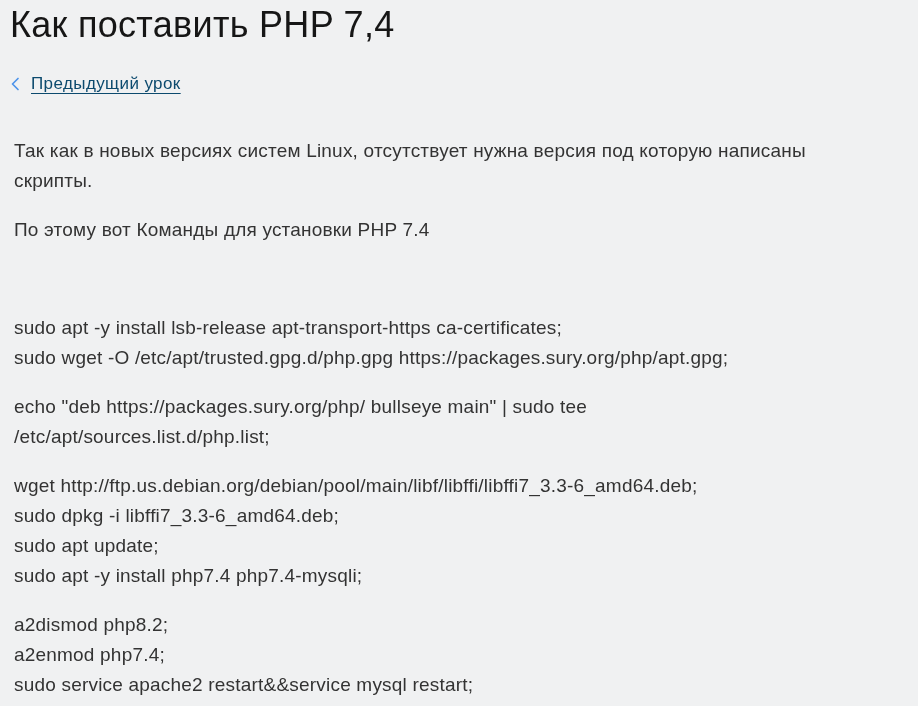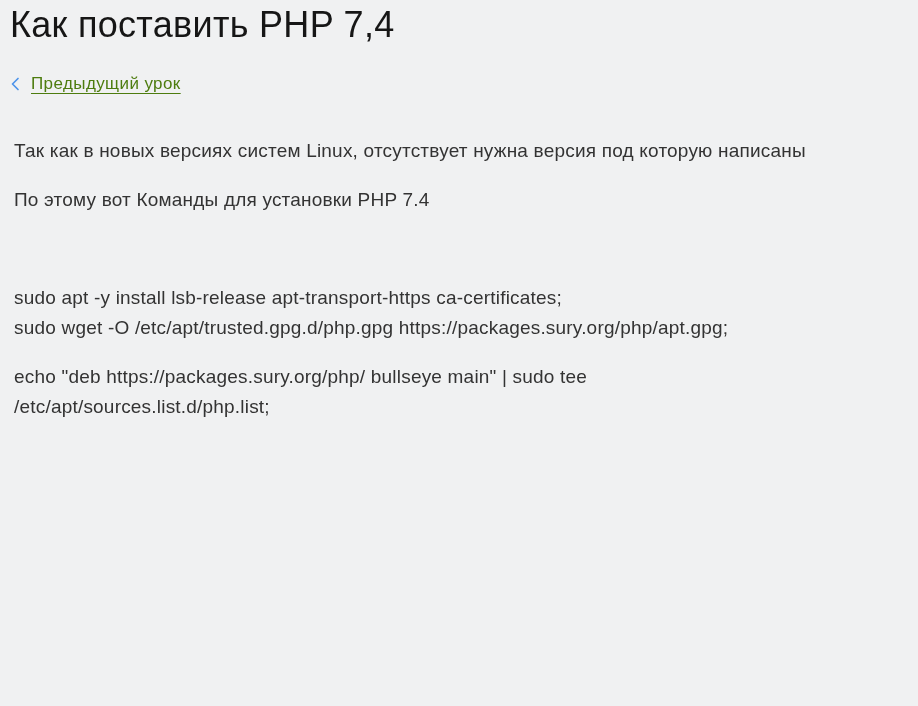--- a/index.html
+++ b/index.html
@@ -32,21 +32,21 @@
     display: flex;
     justify-content: space-between;
     align-items: center;
     height: 22px;
   }
   .nav-link {
     display: inline-flex;
     align-items: center;
     gap: 11px;
     font-size: 17px;
-    color: #4d7c0f;
+    color: #0c4a6e;
     cursor: pointer;
     text-decoration: none;
   }
   .nav-link .link-text {
     text-decoration: underline;
     text-underline-offset: 4px;
     text-decoration-thickness: 1px;
     letter-spacing: 0.4px;
   }
   .chev {
@@ -78,33 +78,45 @@
         <svg width="10" height="16" viewBox="0 0 10 16">
           <polyline points="8,2.5 2.5,8 8,13.5" fill="none" stroke="#4e94ea" stroke-width="1.7" stroke-linecap="round" stroke-linejoin="round"></polyline>
         </svg>
       </span>
       <span class="link-text">Предыдущий урок</span>
     </a>
   </div>
 
   <div class="para first-para">
     <div class="line">Так как в новых версиях систем Linux, отсутствует нужна версия под которую написаны</div>
+    <div class="line">скрипты.</div>
   </div>
 
   <div class="para">
     <div class="line">По этому вот Команды для установки PHP 7.4</div>
   </div>
 
   <div class="spacer-para"></div>
 
   <div class="para">
     <div class="line">sudo apt -y install lsb-release apt-transport-https ca-certificates;</div>
     <div class="line">sudo wget -O /etc/apt/trusted.gpg.d/php.gpg https://packages.sury.org/php/apt.gpg;</div>
   </div>
 
   <div class="para">
     <div class="line">echo "deb https://packages.sury.org/php/ bullseye main" | sudo tee</div>
     <div class="line">/etc/apt/sources.list.d/php.list;</div>
   </div>
 
+  <div class="para">
+    <div class="line">wget http://ftp.us.debian.org/debian/pool/main/libf/libffi/libffi7_3.3-6_amd64.deb;</div>
+    <div class="line">sudo dpkg -i libffi7_3.3-6_amd64.deb;</div>
+    <div class="line">sudo apt update;</div>
+    <div class="line">sudo apt -y install php7.4 php7.4-mysqli;</div>
+  </div>
 
+  <div class="para">
+    <div class="line">a2dismod php8.2;</div>
+    <div class="line">a2enmod php7.4;</div>
+    <div class="line">sudo service apache2 restart&amp;&amp;service mysql restart;</div>
+  </div>
 
 </div>
 
 </body></html>

